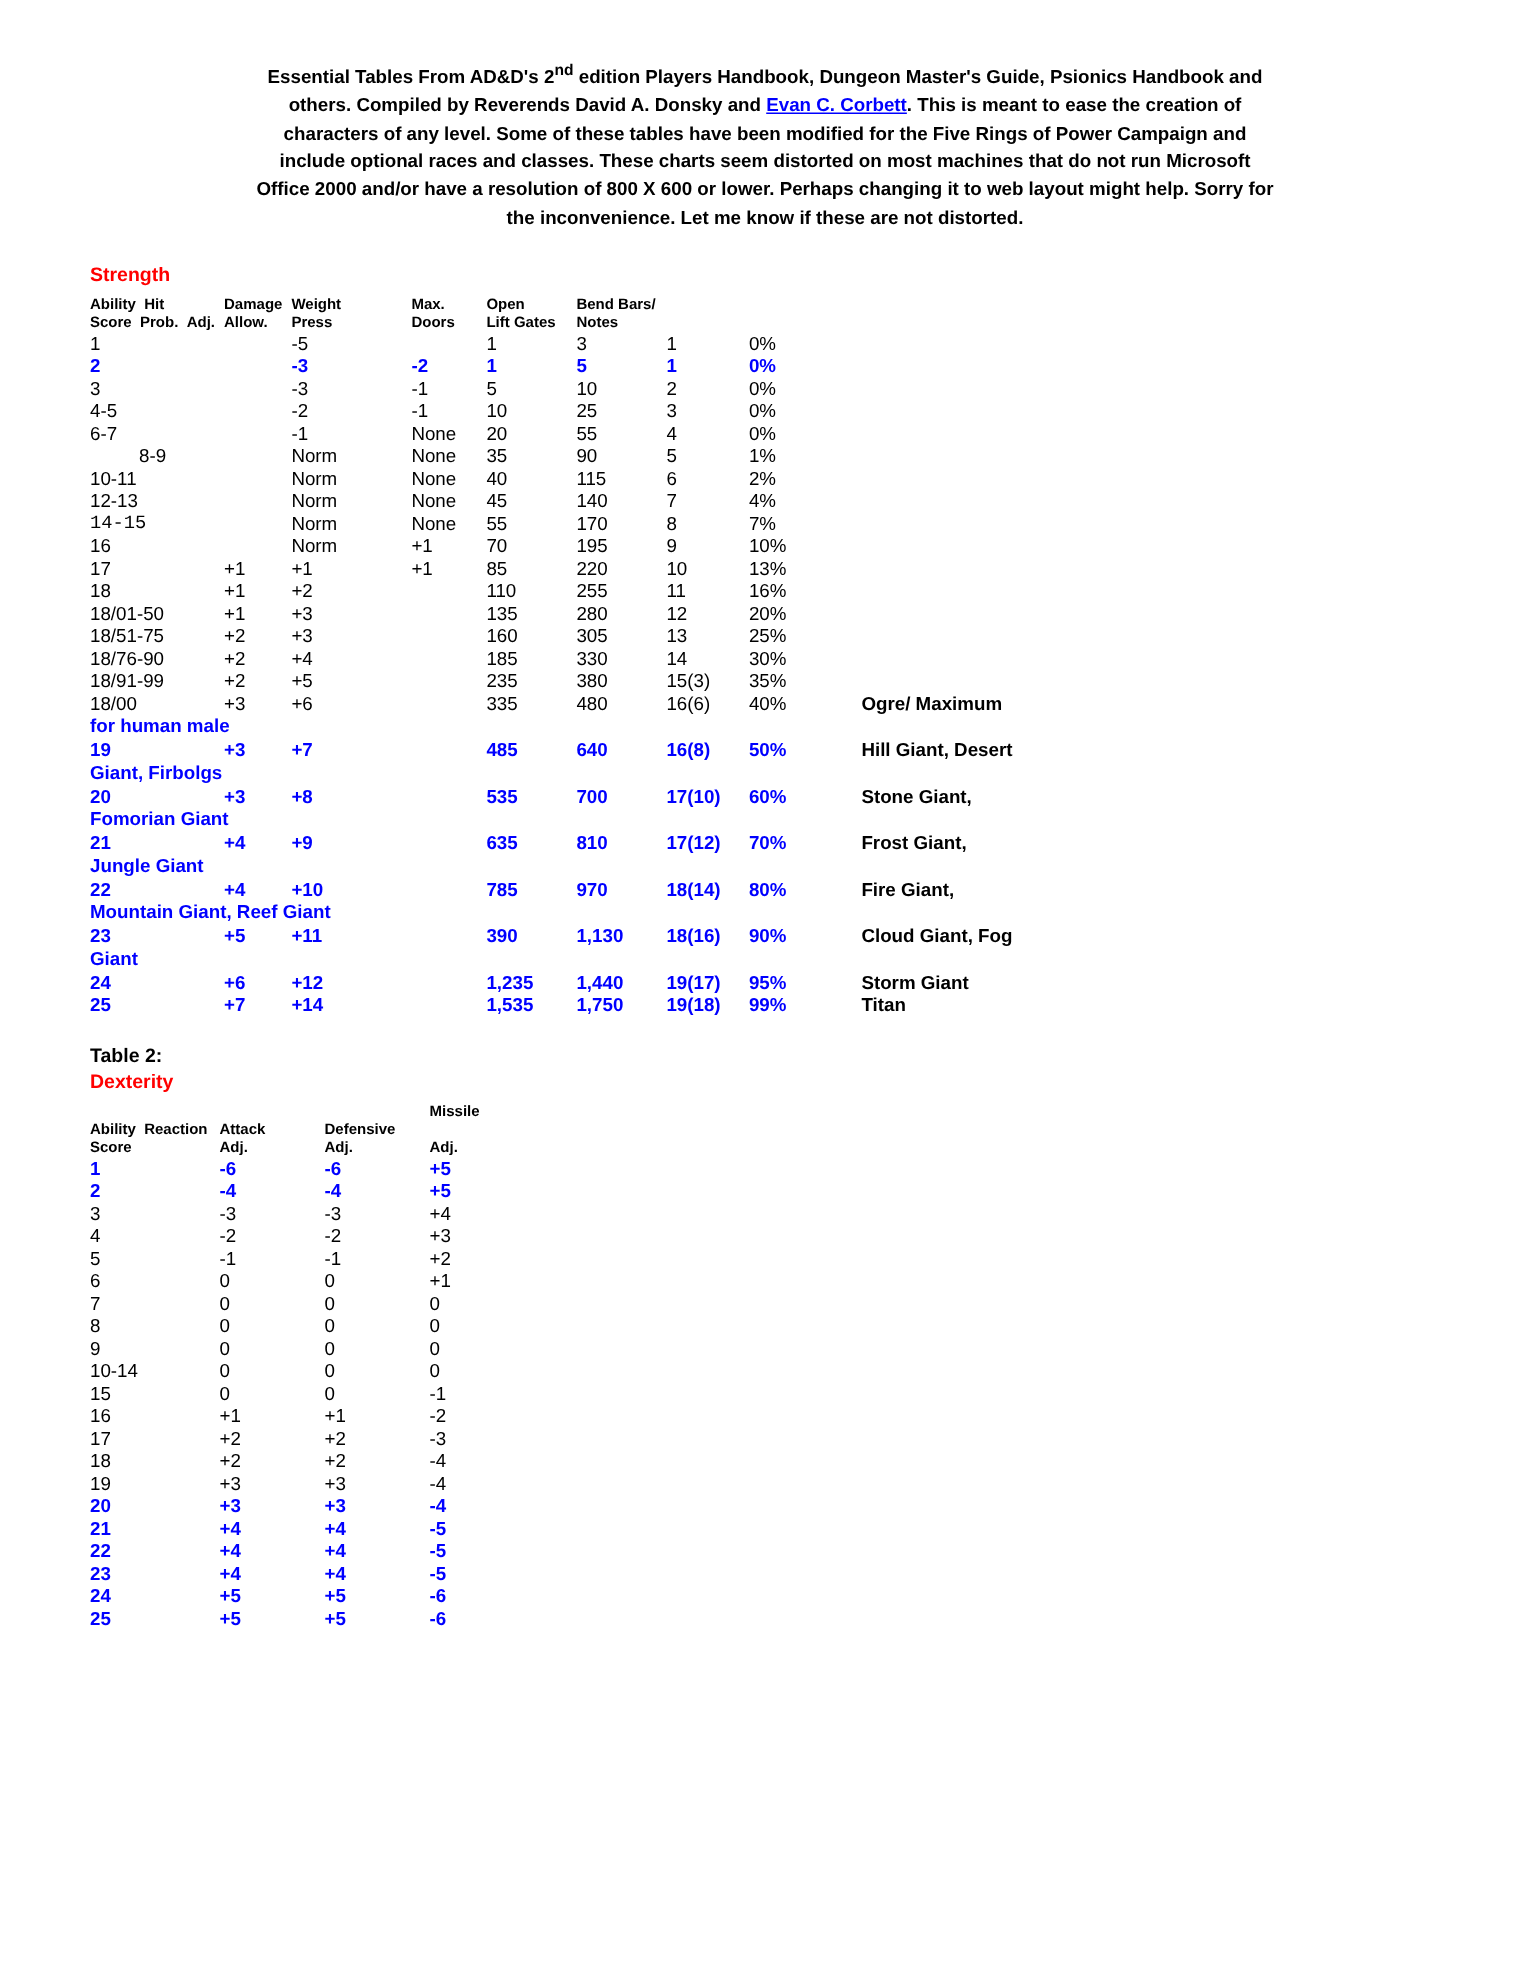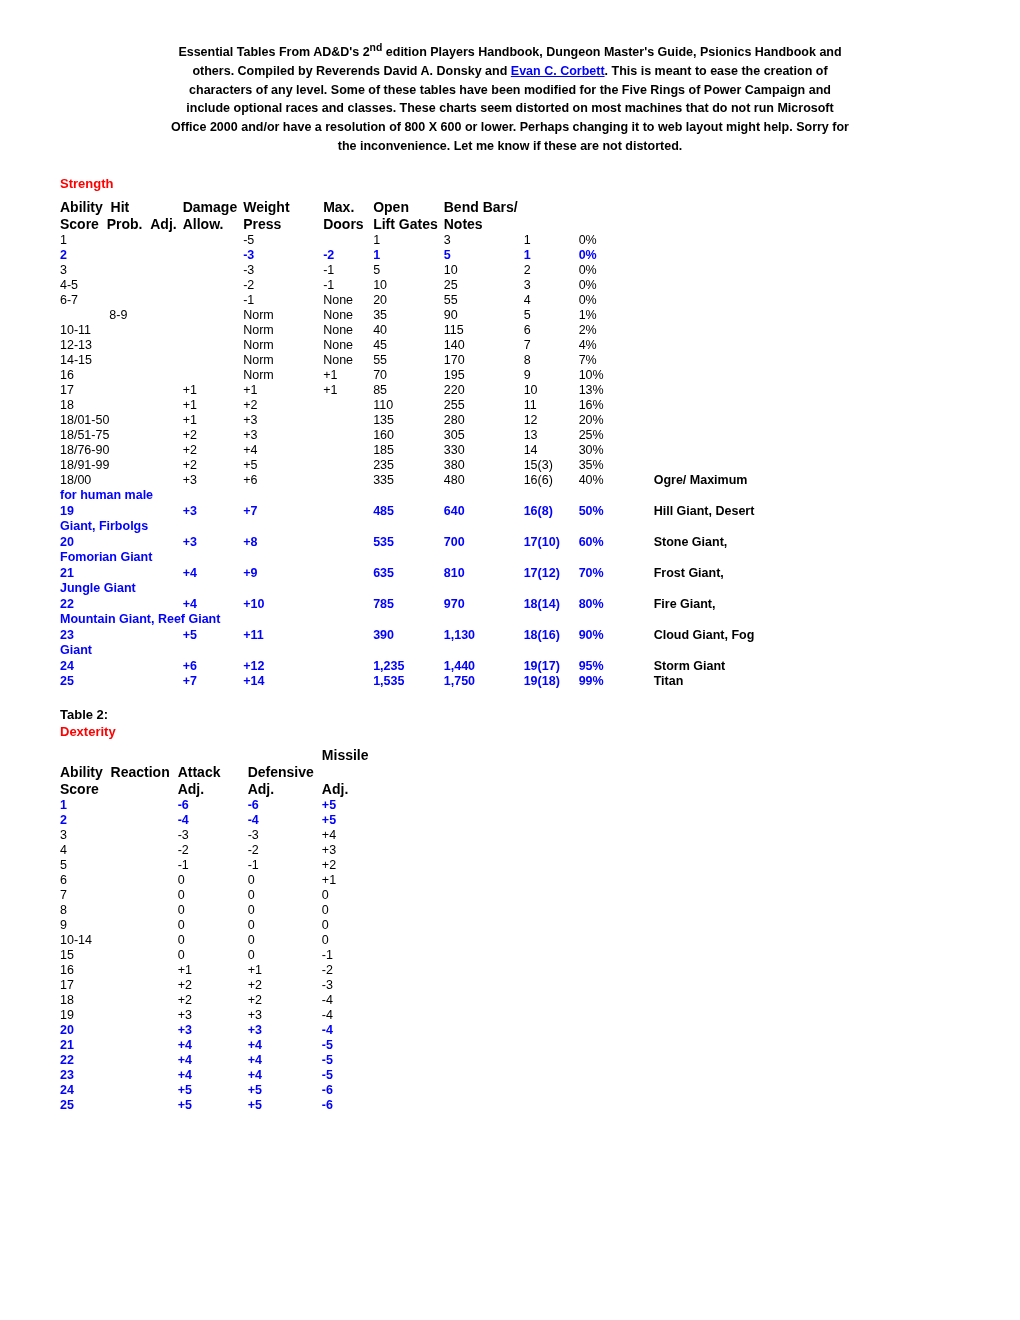--- a/index.html
+++ b/index.html
@@ -37,21 +37,21 @@
       border-collapse: collapse;
       font-size: 12.5px;
     }
     table td, table th {
       padding: 0px 6px 1px 0;
       vertical-align: top;
       white-space: nowrap;
     }
     .col-header {
       font-weight: bold;
-      font-size: 14px;
+      font-size: 10px;
       vertical-align: bottom;
     }
     .blue { color: blue; font-weight: bold; }
     .table-wrapper {
       margin-bottom: 10px;
     }
     .dex-table td {
       padding: 0 8px 1px 0;
     }
   </style>
@@ -168,21 +168,21 @@
           <td style="min-width: 30px;"></td>
           <td style="min-width: 80px;">Norm</td>
           <td style="min-width: 50px;">None</td>
           <td style="min-width: 60px;">45</td>
           <td style="min-width: 60px;">140</td>
           <td style="min-width: 55px;">7</td>
           <td style="min-width: 45px;">4%</td>
           <td style="padding-left: 30px; font-weight: bold;"></td>
         </tr>
         <tr>
-          <td style="min-width: 80px;">14-15</td>
+          <td style="min-width: 80px; font-family: Liberation Mono, monospace;">14-15</td>
           <td style="min-width: 30px;"></td>
           <td style="min-width: 80px;">Norm</td>
           <td style="min-width: 50px;">None</td>
           <td style="min-width: 60px;">55</td>
           <td style="min-width: 60px;">170</td>
           <td style="min-width: 55px;">8</td>
           <td style="min-width: 45px;">7%</td>
           <td style="padding-left: 30px; font-weight: bold;"></td>
         </tr>
         <tr>

